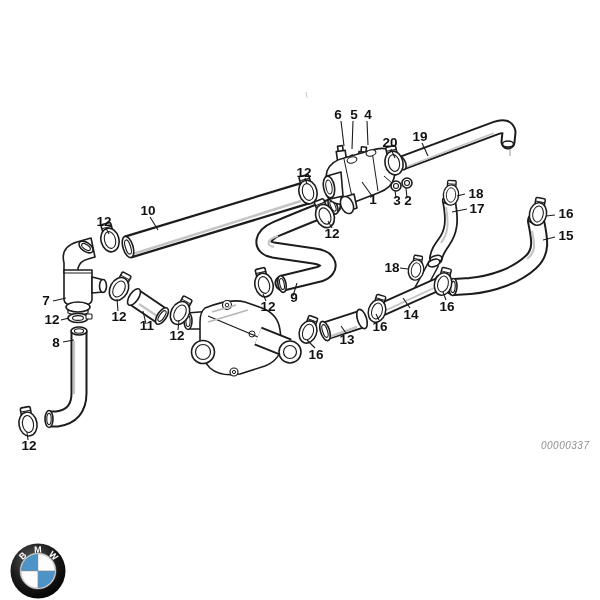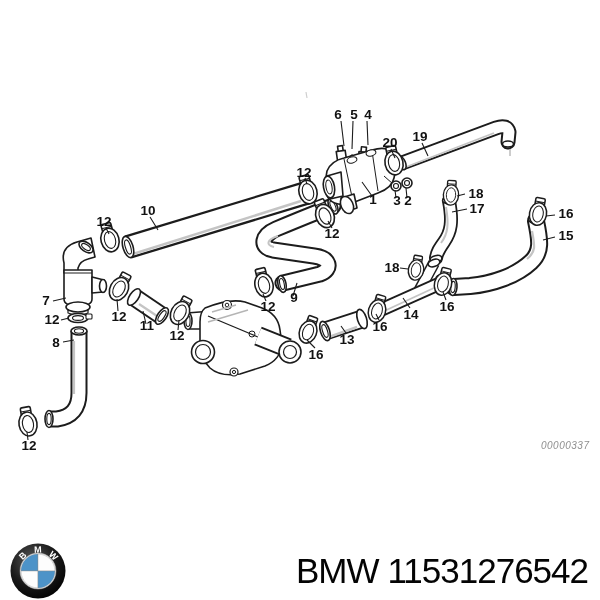--- a/index.html
+++ b/index.html
@@ -271,17 +271,14 @@
         <path d="M32,11 A17,17 0 0 1 49,28 L32,28 Z" fill="#fdfdfd"></path>
         <path d="M32,45 A17,17 0 0 1 15,28 L32,28 Z" fill="#fdfdfd"></path>
         <path d="M49,28 A17,17 0 0 1 32,45 L32,28 Z" fill="#4d93c8"></path>
       </g>
       <text class="logo-letter" x="16" y="16" transform="rotate(-44 16 12)">B</text>
       <text class="logo-letter" x="32" y="9.5" transform="rotate(-2 32 9)">M</text>
       <text class="logo-letter" x="48" y="16" transform="rotate(44 48 12)">W</text>
     </svg>
   </div>
 
-  <div class="footer-text">
-    <span>BMW</span><span class="num">11531276542</span>
-  </div>
 
 </div>
 
 </body></html>

